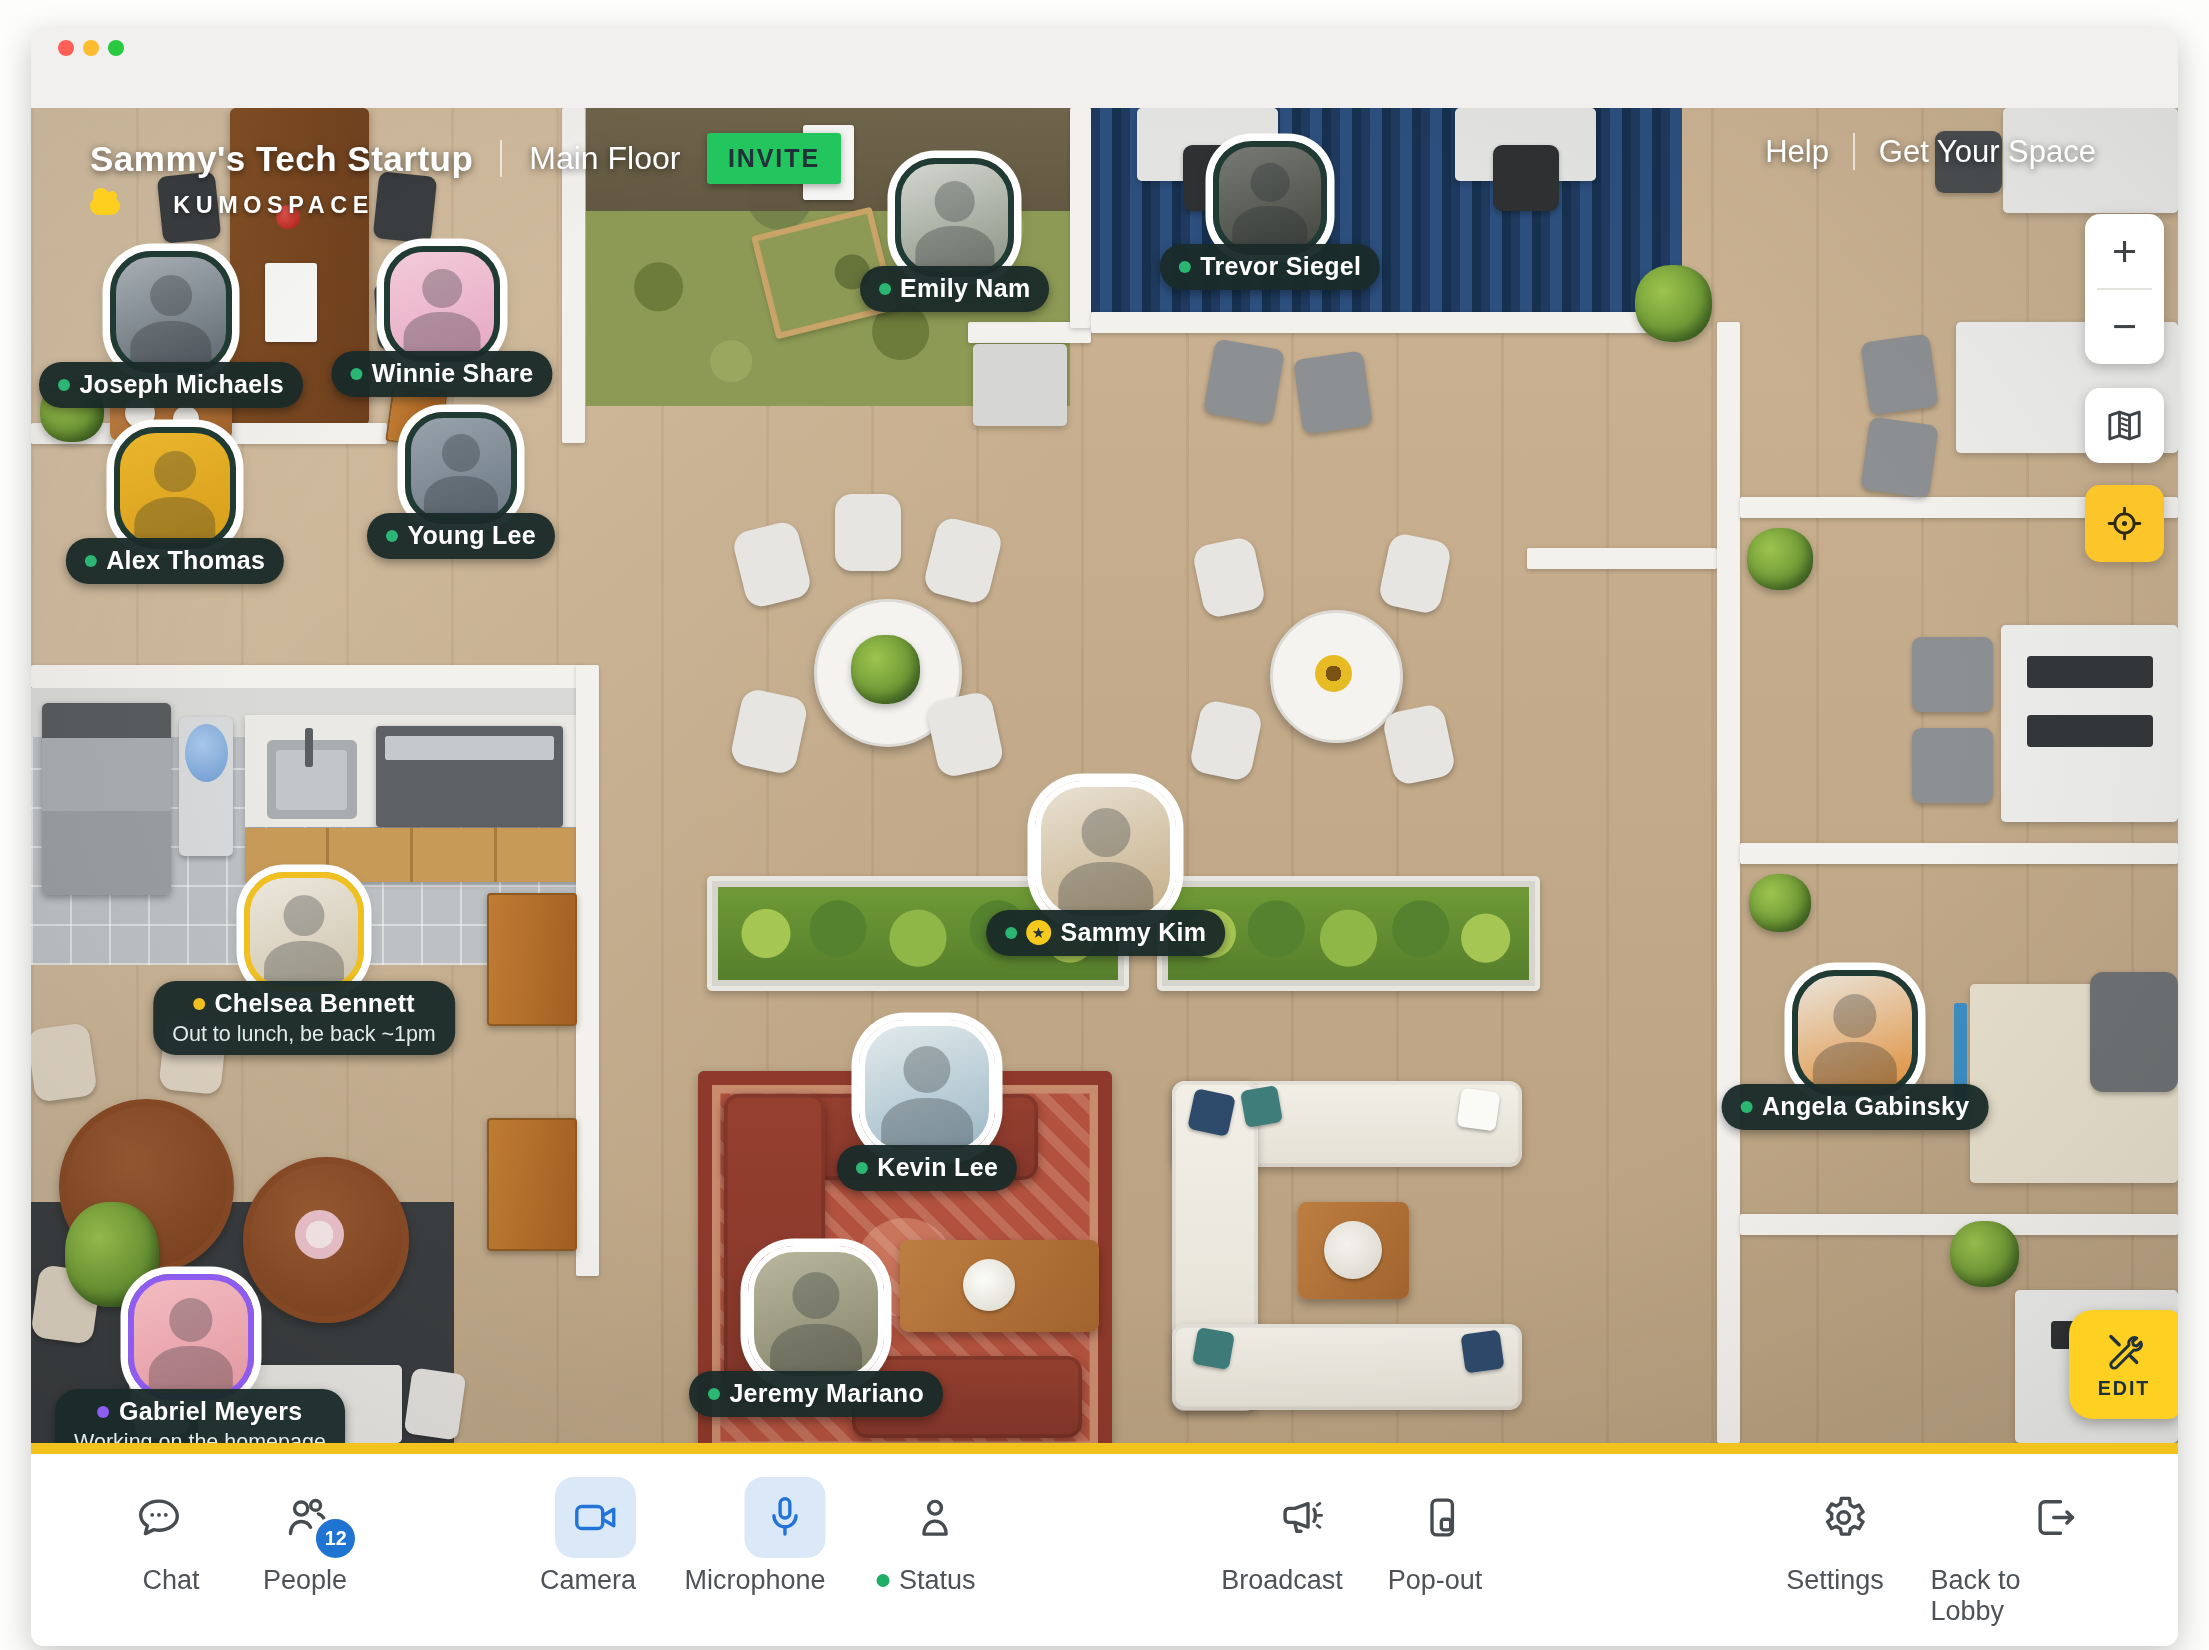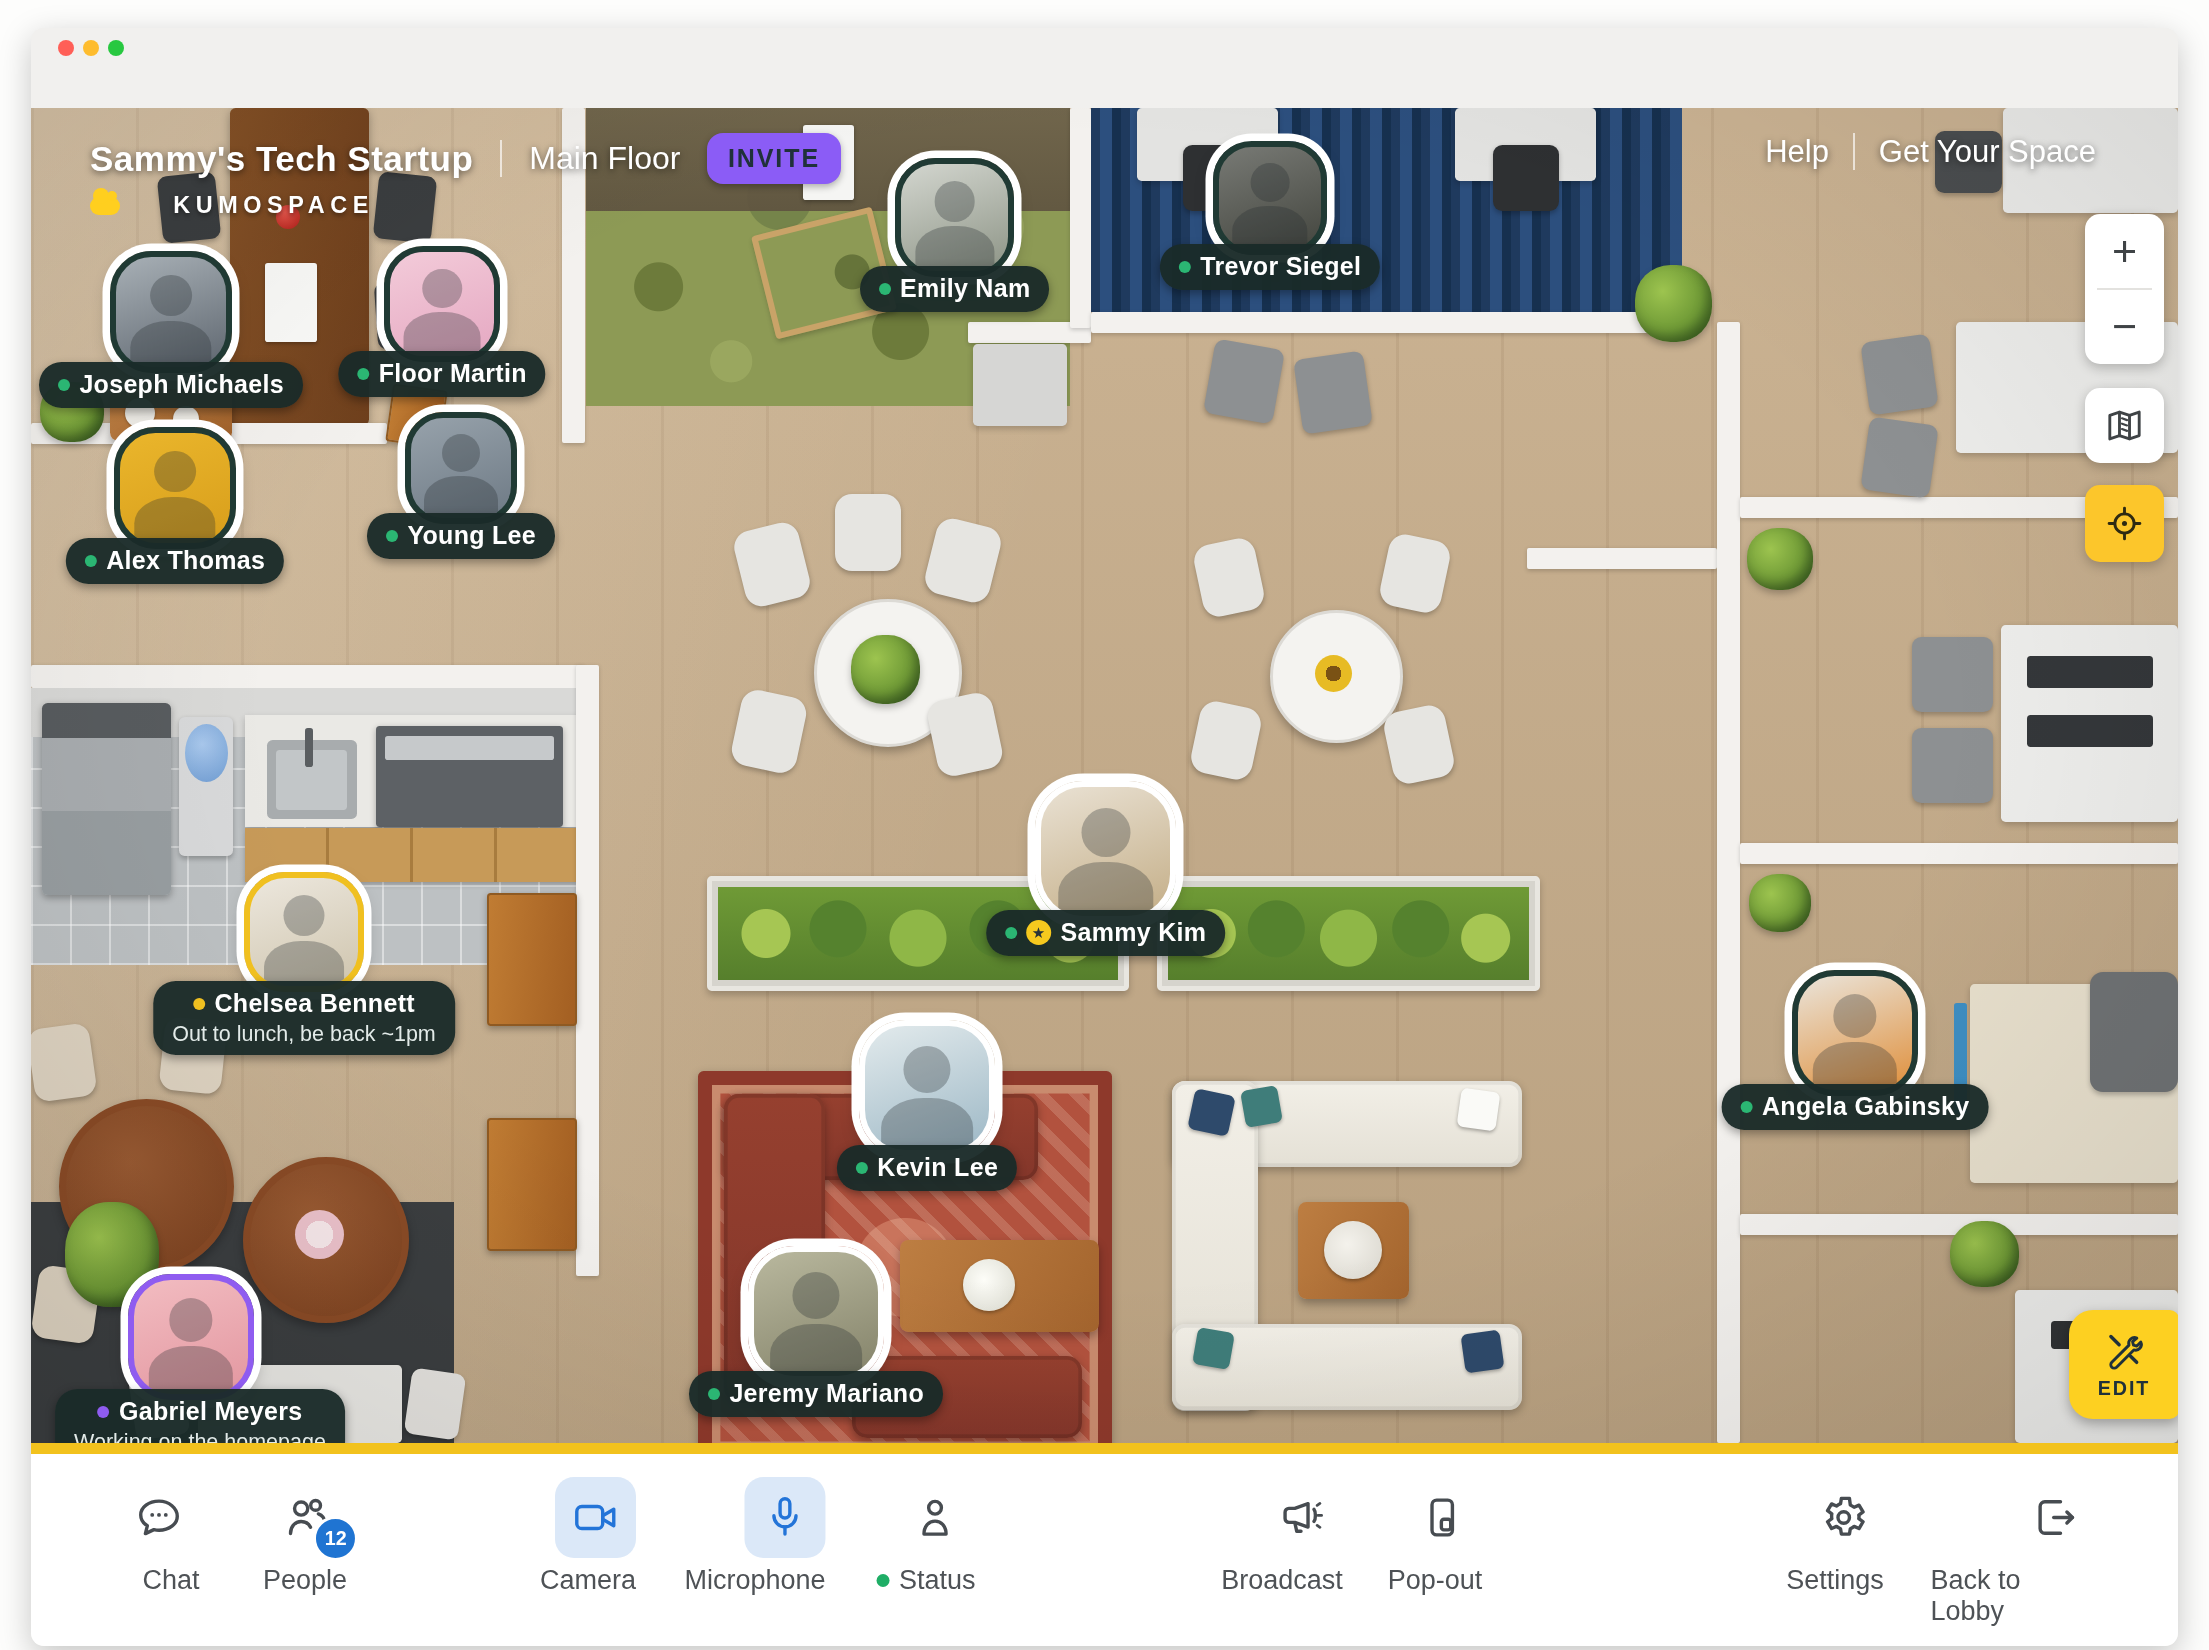--- a/index.html
+++ b/index.html
@@ -51,21 +51,21 @@
   .rug{background-color:#b2523e;border:14px solid #8e392b;border-radius:5.6px;
      background-image:repeating-linear-gradient(45deg,rgba(245,220,200,.20) 0 9.4px,transparent 9.4px 24px),radial-gradient(circle at 50% 50%,#c9745c 0 49px,transparent 50px);
      box-shadow:inset 0 0 0 8.4px #c98b6e,0 3.7px 9.4px rgba(0,0,0,.25);}
   .woodtbl{background:linear-gradient(120deg,#bd7e42,#a3642d);border-radius:8.4px;box-shadow:0 4.7px 9.4px rgba(0,0,0,.3);}
   
   .hdr{position:absolute;z-index:40;color:#fff;}
   .hdr-row{left:59px;top:105px;display:flex;align-items:center;gap:27px;text-shadow:0 1.9px 7.5px rgba(0,0,0,.55);}
   .space-name{font-size:35px;font-weight:bold;letter-spacing:0.5px;}
   .hdr-sep{width:1.9px;height:37px;background:rgba(255,255,255,.65);}
   .floor-name{font-size:32px;font-weight:400;}
-  .invite{background:#8b5cf6;color:#20313a;font-size:25px;font-weight:bold;letter-spacing:1.9px;padding:11.2px 20.6px;border-radius:16px;border:none;cursor:pointer;box-shadow:0 2.8px 7.5px rgba(0,0,0,.3);text-shadow:none;}
+  .invite{background:#22c55e;color:#20313a;font-size:25px;font-weight:bold;letter-spacing:1.9px;padding:11.2px 20.6px;border-radius:3px;border:none;cursor:pointer;box-shadow:0 2.8px 7.5px rgba(0,0,0,.3);text-shadow:none;}
   .brand{left:59px;top:164px;display:flex;align-items:center;gap:11.2px;text-shadow:0 1.9px 5.6px rgba(0,0,0,.5);}
   .cloud{position:relative;width:30px;height:18px;background:#ffcf1f;border-radius:9.4px;}
   .cloud::before{content:'';position:absolute;left:2.8px;top:-8.4px;width:16px;height:16px;background:#ffcf1f;border-radius:50%;}
   .cloud::after{content:'';position:absolute;right:2.8px;top:-5.6px;width:10.3px;height:10.3px;background:#ffcf1f;border-radius:50%;}
   .brand-name{font-size:23.4px;font-weight:bold;letter-spacing:5.6px;padding-left:42px;}
   .hdr-right{right:82px;top:105px;left:auto;display:flex;align-items:center;gap:24px;text-shadow:0 1.9px 7.5px rgba(0,0,0,.55);}
   .hdr-link{font-size:31px;cursor:pointer;}
   
   .ctrl{position:absolute;z-index:40;background:#fff;border-radius:15px;box-shadow:0 3.7px 11.2px rgba(0,0,0,.22);display:flex;align-items:center;justify-content:center;color:#3f4346;}
   .zoom-panel{left:2054px;top:186px;width:79px;height:150px;flex-direction:column;padding:0;}
@@ -253,21 +253,21 @@
             </div>
           </div>
           <div class="person" style="left: 353px; top: 138px; width: 116px;">
             <div class="avatar" style="width: 116px; height: 116px; border-color: rgb(32, 58, 52); background: linear-gradient(160deg, rgb(243, 203, 217), rgb(229, 168, 194)); box-sizing: border-box;">
               <div class="sil-head"></div>
               <div class="sil-body"></div>
             </div>
             <div class="nametag" style="top: 105px;">
               <div class="nt-row">
                 <span class="nt-dot" style="background: rgb(43, 182, 115);"></span>
-                <span class="nt-name">Floor Martin</span>
+                <span class="nt-name">Winnie Share</span>
               </div>
             </div>
           </div>
           <div class="person" style="left: 83px; top: 319px; width: 122px;">
             <div class="avatar" style="width: 122px; height: 122px; border-color: rgb(32, 58, 52); background: linear-gradient(160deg, rgb(234, 182, 44), rgb(216, 158, 27)); box-sizing: border-box;">
               <div class="sil-head"></div>
               <div class="sil-body"></div>
             </div>
             <div class="nametag" style="top: 111px;">
               <div class="nt-row">

